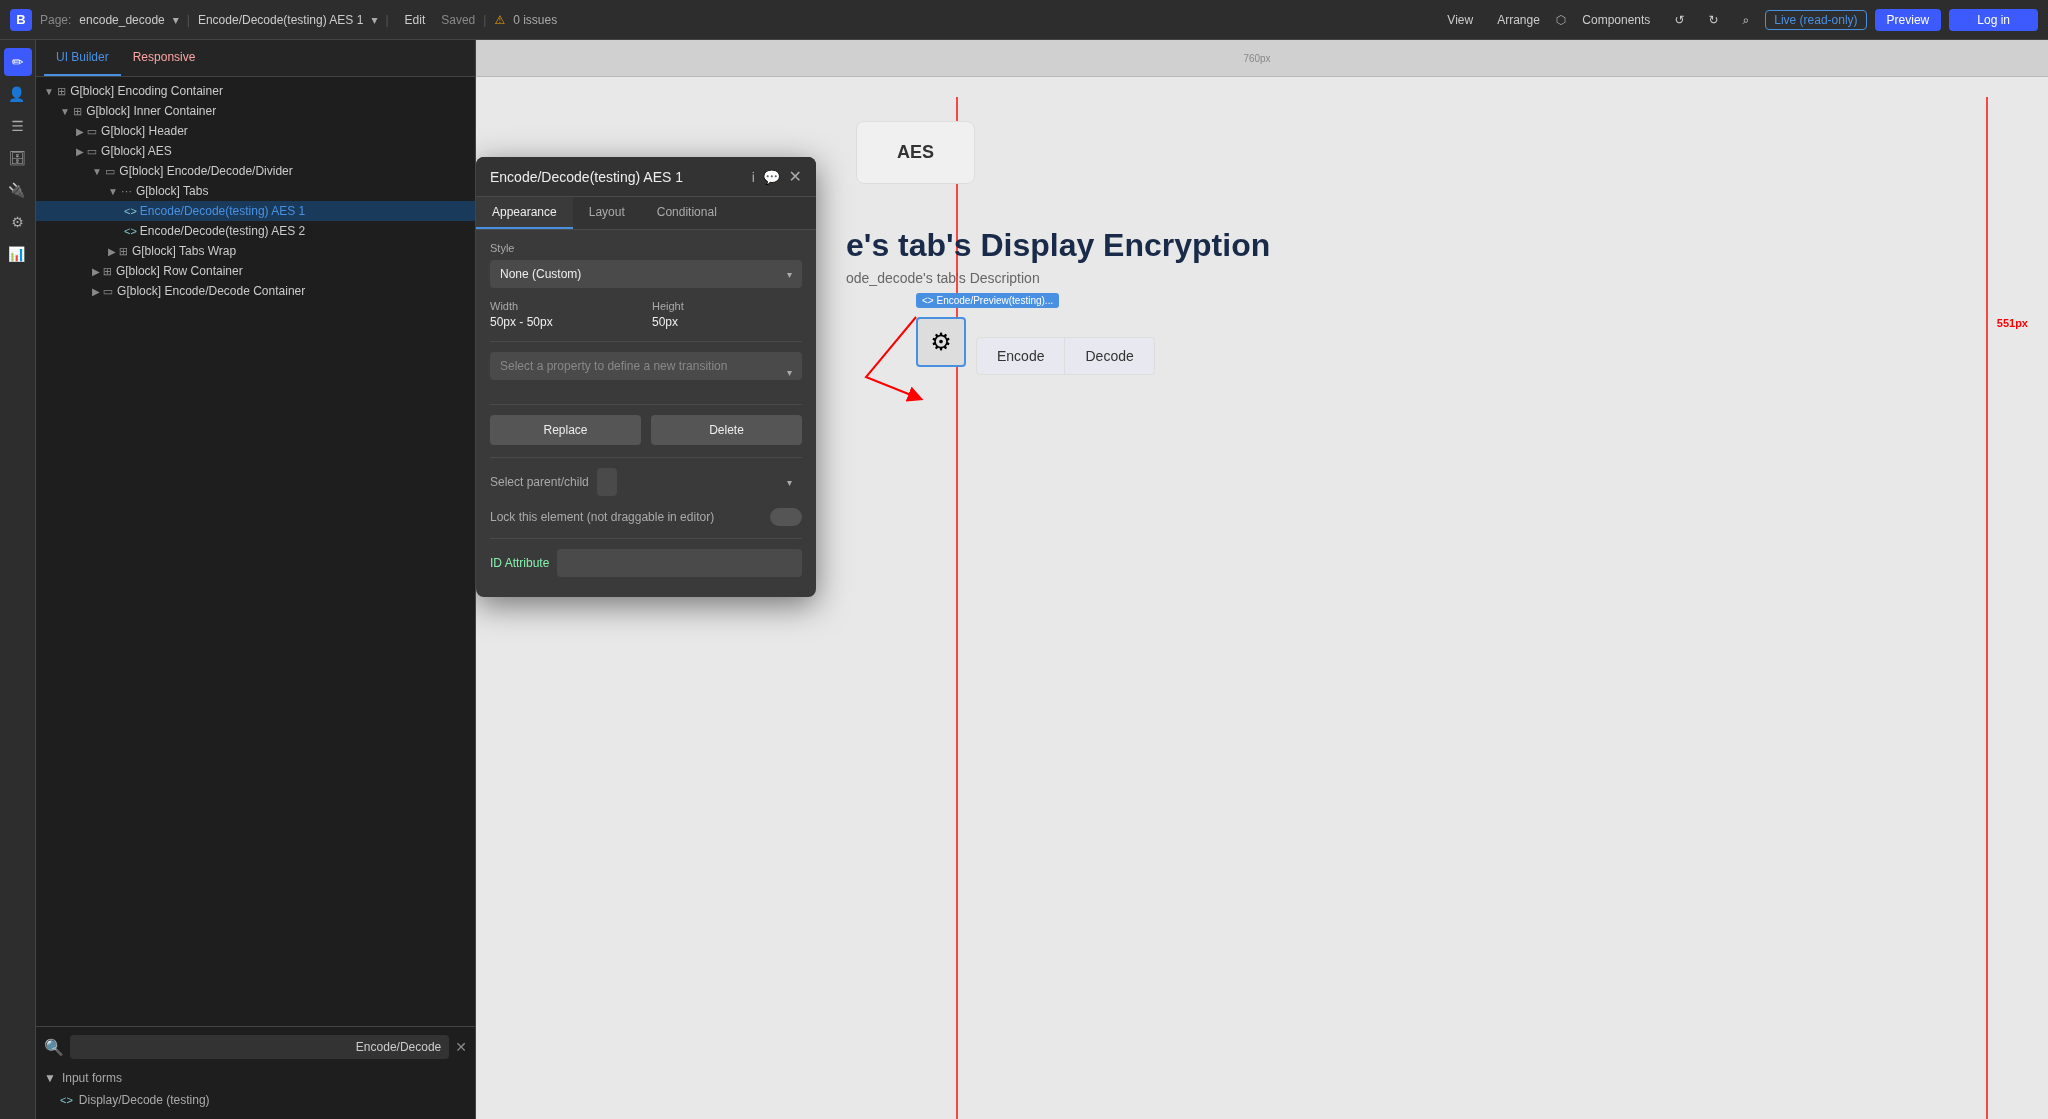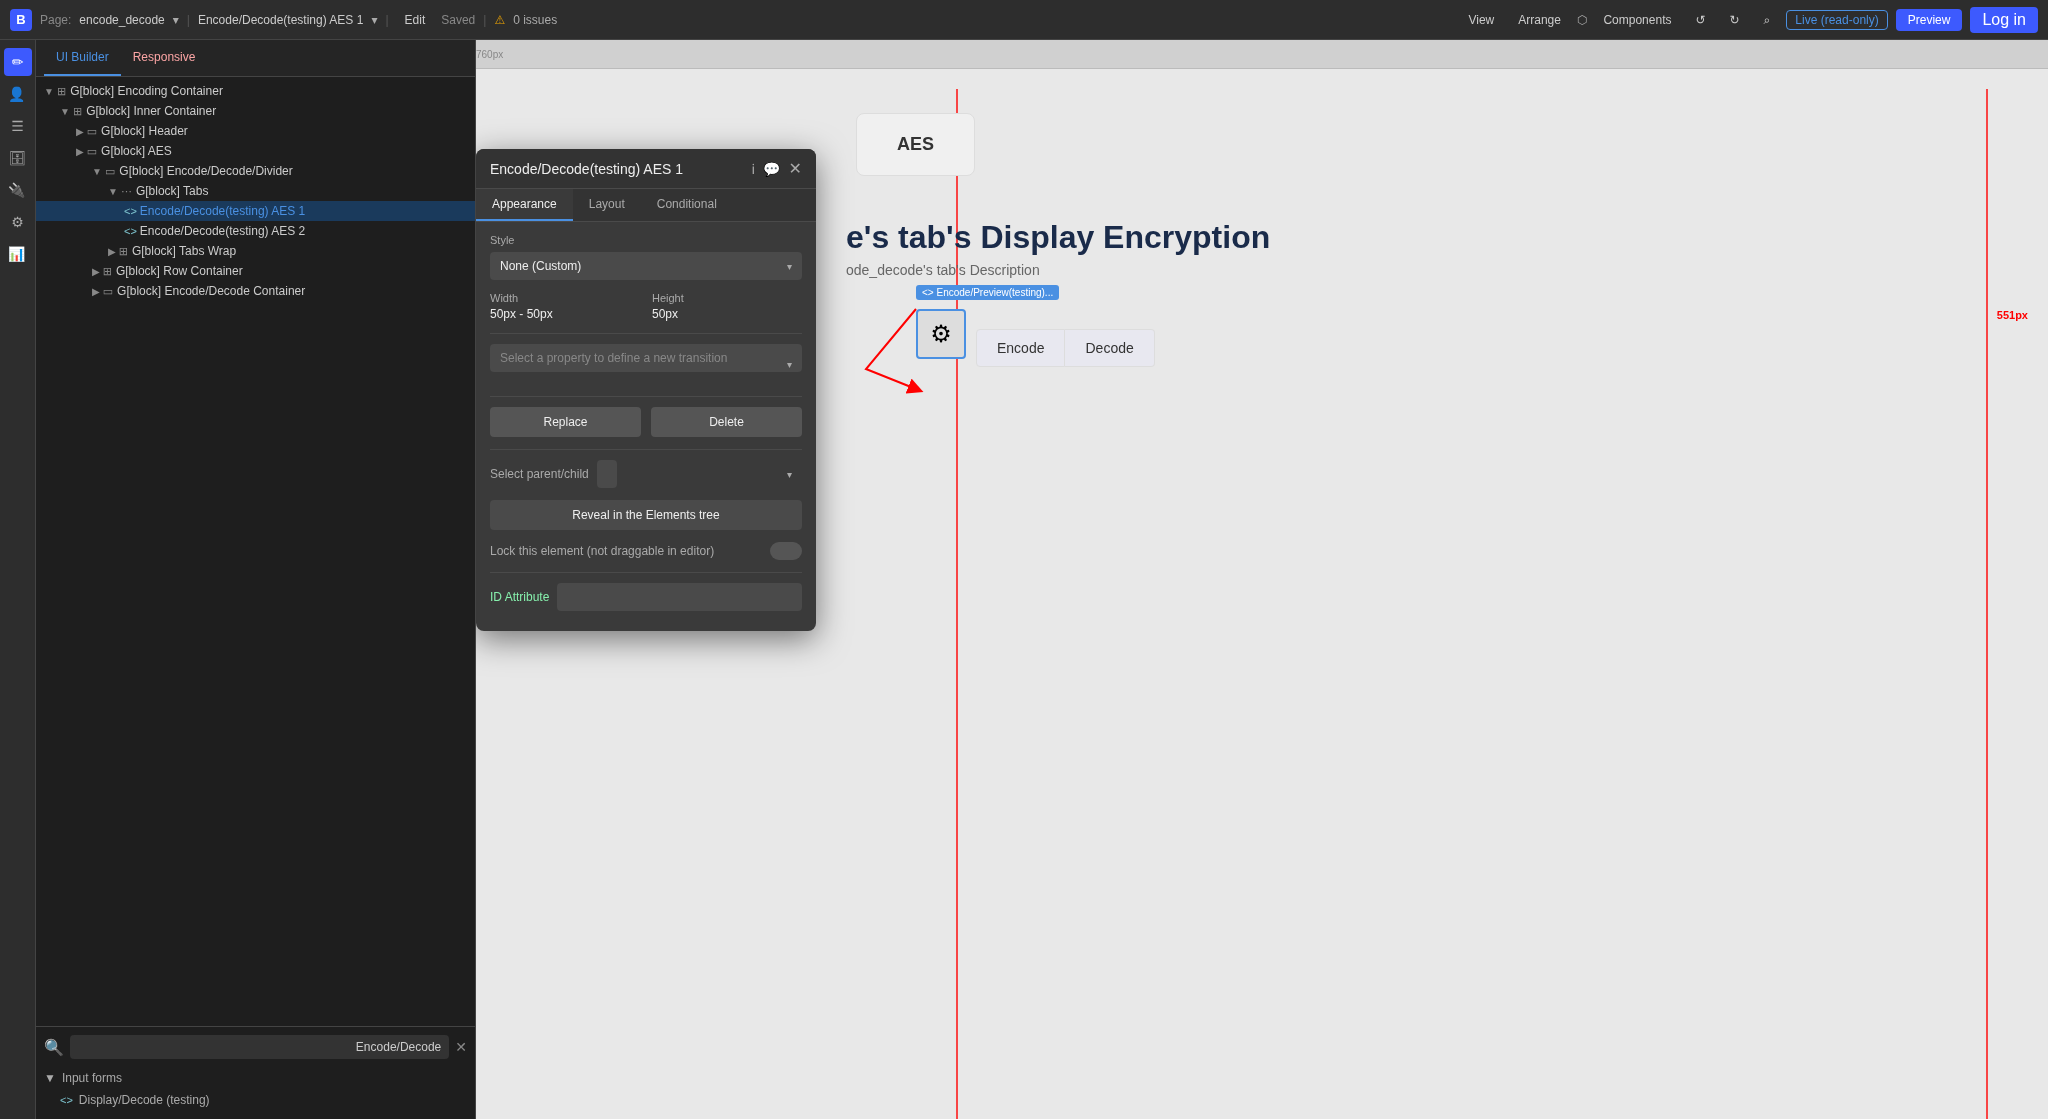--- a/index.html
+++ b/index.html
@@ -11,21 +11,21 @@
       background: #2d2d2d; color: #ccc; font-size: 12px; padding: 0 10px; gap: 8px;
       border-bottom: 1px solid #444; position: relative; z-index: 100;
     }
     .topbar-logo { width: 22px; height: 22px; background: #3d5afe; border-radius: 4px; display:flex; align-items:center; justify-content:center; color:#fff; font-weight:bold; font-size:13px; flex-shrink:0; }
     .topbar-sep { color:#555; }
     .topbar-btn { background:transparent; border:none; color:#ccc; font-size:12px; cursor:pointer; padding:4px 8px; border-radius:3px; }
     .topbar-saved { color:#888; font-size:12px; }
     .topbar-spacer { flex:1; }
     .topbar-live { color:#4a90e2; font-size:12px; border:1px solid #4a90e2; padding:2px 8px; border-radius:4px; }
     .topbar-preview { background:#3d5afe; color:#fff; font-size:12px; padding:4px 12px; border-radius:4px; border:none; cursor:pointer; }
-    .topbar-login { background:#3d5afe; color:#fff; font-size:16px; padding:4px 12px; border-radius:4px; border:none; cursor:pointer; }
+    .topbar-login { background:#3d5afe; color:#fff; font-size:12px; padding:4px 28px; border-radius:4px; border:none; cursor:pointer; }
 
     
     .main-layout { display:flex; height: calc(100vh - 40px); }
 
     
     .icon-bar { width:36px; background:#2d2d2d; display:flex; flex-direction:column; align-items:center; padding-top:8px; gap:4px; border-right:1px solid #444; flex-shrink:0; }
     .icon-bar-item { width:28px; height:28px; display:flex; align-items:center; justify-content:center; color:#aaa; cursor:pointer; border-radius:4px; font-size:14px; }
     .icon-bar-item:hover, .icon-bar-item.active { background:#3d5afe; color:#fff; }
 
     
@@ -57,21 +57,21 @@
     .bottom-panel { border-top:1px solid #444; background:#1e1e1e; padding:8px; flex-shrink:0; }
     .bottom-search-bar { display:flex; align-items:center; gap:6px; margin-bottom:8px; }
     .bottom-search-input { flex:1; background:#333; border:none; border-radius:4px; padding:5px 8px; color:#ccc; font-size:12px; outline:none;text-align:right; }
     .bottom-close-btn { color:#888; cursor:pointer; font-size:14px; }
     .bottom-section-title { display:flex; align-items:center; gap:6px; font-size:12px; color:#aaa; padding:4px 0; cursor:pointer; }
     .bottom-item { display:flex; align-items:center; gap:6px; padding:4px 0 4px 16px; font-size:12px; color:#aaa; cursor:pointer; }
     .bottom-item .tag-icon { color:#7ec4cf; font-size:11px; }
 
     
     .canvas-area { flex:1; background:#e8e8e8; position:relative; overflow:hidden; }
-    .canvas-ruler-top { height:29px; background:#d0d0d0; display:flex; align-items:center; justify-content:flex-start; padding-right:10px; font-size:10px; color:#888; border-bottom:1px solid #bbb; }
+    .canvas-ruler-top { height:37px; background:#d0d0d0; display:flex; align-items:center; justify-content:center; padding-right:10px; font-size:10px; color:#888; border-bottom:1px solid #bbb; }
     .canvas-content { position:relative; width:100%; height:100%; }
     .red-line-v { position:absolute; top:0; bottom:0; width:2px; background:red; opacity:0.7; }
     .ruler-label { position:absolute; top:2px; font-size:10px; color:red; font-weight:bold; }
     .aes-box { background:#f0f0f0; border-radius:8px; padding:20px 40px; font-size:18px; font-weight:600; color:#333; border:1px solid #ddd; }
     .main-heading { font-size:32px; font-weight:800; color:#1a2b4a; }
     .main-desc { font-size:14px; color:#666; margin-top:6px; }
     .encode-btn-area { background:#e8e8f0; border-radius:4px 0 0 4px; padding:10px 20px; font-size:14px; color:#333; border:1px solid #ddd; cursor:pointer; }
     .decode-btn-area { background:#e8e8f0; border-radius:0 4px 4px 0; padding:10px 20px; font-size:14px; color:#333; border:1px solid #ddd; border-left:none; cursor:pointer; }
     .element-label-chip { background:#4a90e2; color:#fff; font-size:10px; padding:2px 6px; border-radius:3px; white-space:nowrap; }
     .gear-icon-box { position:absolute; width:50px; height:50px; background:#ddd; border-radius:4px; display:flex; align-items:center; justify-content:center; font-size:24px; border:2px solid #4a90e2; }
@@ -361,21 +361,20 @@
             <div class="modal-parent-row">
               <span class="modal-parent-label">Select parent/child</span>
               <div style="flex:1; position:relative;">
                 <select class="modal-parent-select">
                   <option></option>
                 </select>
                 <span class="select-arrow">▾</span>
               </div>
             </div>
 
-            <button class="modal-reveal-btn">Reveal in the Elements tree</button>
 
             <div class="modal-lock-row">
               <span class="modal-lock-label">Lock this element (not draggable in editor)</span>
               <div class="toggle-switch"></div>
             </div>
 
             <hr class="modal-divider">
 
             <div class="modal-attr-row">
               <span class="modal-attr-label">ID Attribute</span>

